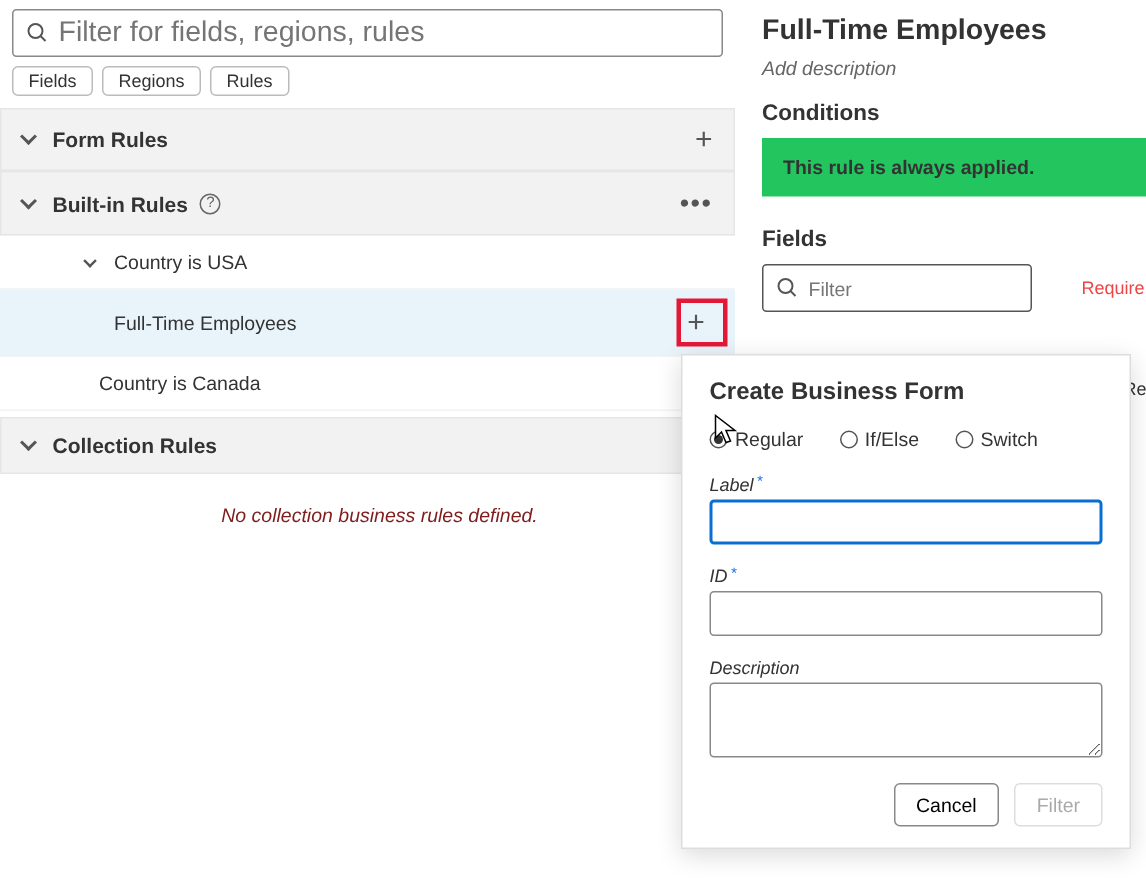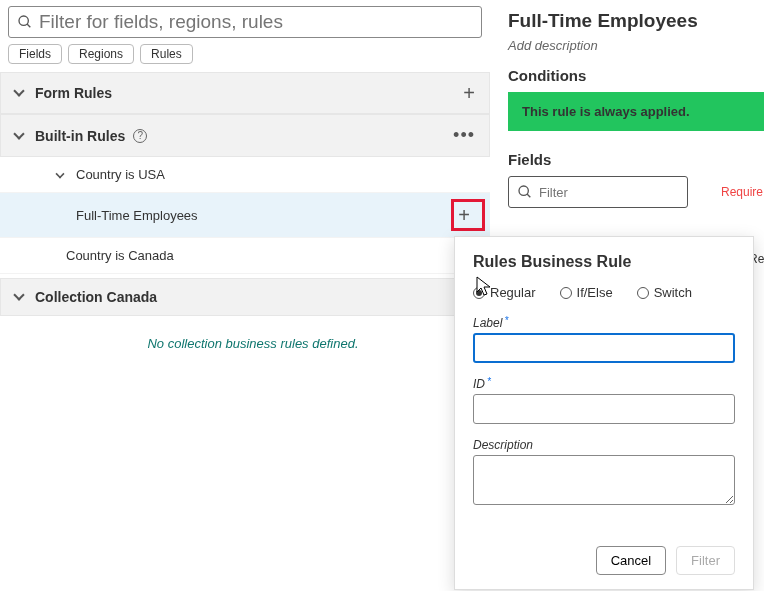--- a/index.html
+++ b/index.html
@@ -27,21 +27,21 @@
 
   .tree { }
   .tree-row { display: flex; align-items: center; padding: 10px 14px; border-bottom: 1px solid #f3f3f3; justify-content: space-between; position: relative; }
   .tree-row .label-wrap { display: flex; align-items: center; gap: 8px; }
   .indent1 { padding-left: 42px; }
   .indent2 { padding-left: 62px; }
   .selected { background: #e8f3fa; }
   .add-btn { width: 24px; height: 24px; display: flex; align-items: center; justify-content: center; }
   .add-highlight { position: absolute; right: 5px; top: 50%; transform: translateY(-50%); width: 34px; height: 32px; border: 3px solid #e31836; pointer-events: none; }
 
-  .empty-msg { text-align: center; font-style: italic; color: #0f766e; padding: 20px 0 30px 16px; font-size: 13px; }
+  .empty-msg { text-align: center; font-style: italic; color: #7f1d1d; padding: 20px 0 30px 16px; font-size: 13px; }
 
   .right-title { font-size: 19px; font-weight: bold; padding-top: 2px; }
   .right-sub { font-style: italic; color: #666; padding: 6px 0 14px 0; font-size: 13px; }
   .section-title { font-weight: bold; font-size: 15px; margin-bottom: 8px; }
   .info-box { background: #22c55e; padding: 12px 14px; font-size: 13px; color: #333; margin-bottom: 20px; font-weight: bold; }
 
   .fields-row { display: flex; align-items: center; gap: 33px; }
   .filter-box { display: flex; align-items: center; border: 1px solid #555; border-radius: 3px; padding: 4px 8px; height: 32px; width: 180px; }
   .filter-box input { border: none; outline: none; width: 100%; font-size: 13px; color: #555; }
   .col-head { font-size: 12px; color: #ef4444; }
@@ -51,21 +51,21 @@
   .dialog-title { font-weight: bold; font-size: 16px; margin-bottom: 14px; }
   .radio-row { display: flex; gap: 24px; margin-bottom: 16px; font-size: 13px; }
   .radio-item { display: flex; align-items: center; gap: 5px; }
   .radio { width: 12px; height: 12px; border: 1px solid #555; border-radius: 50%; display: inline-flex; align-items: center; justify-content: center; }
   .radio.checked::after { content: ""; width: 6px; height: 6px; background: #333; border-radius: 50%; }
   .fld-label { font-size: 12px; color: #333; margin-bottom: 3px; display: block; font-style: italic; }
   .req { color: #1a73e8; font-size: 10px; position: relative; top: -3px; left: 2px; }
   .fld-input { width: 100%; border: 1px solid #888; border-radius: 3px; padding: 6px 8px; font-size: 13px; margin-bottom: 14px; height: 30px; }
   .fld-input.focused { border: 2px solid #0a6ed1; outline: none; }
   .fld-textarea { width: 100%; border: 1px solid #888; border-radius: 3px; padding: 6px 8px; font-size: 13px; height: 50px; resize: both; margin-bottom: 14px; }
-  .dialog-btns { display: flex; justify-content: flex-end; gap: 10px; margin-top: 24px; }
+  .dialog-btns { display: flex; justify-content: flex-end; gap: 10px; }
   .btn { border: 1px solid #888; border-radius: 4px; padding: 6px 14px; font-size: 13px; background: #fff; }
   .btn.disabled { color: #aaa; border-color: #ddd; }
 
   
   .cursor { position: absolute; left: 476px; top: 276px; pointer-events: none; z-index: 50; }
 
   .row-partial { position: absolute; right: 0; top: 252px; width: 15px; font-size: 12px; color: #333; }
 
   svg.icon-search { width: 16px; height: 16px; stroke: #555; fill: none; stroke-width: 2; margin-right: 6px; flex: 0 0 16px; }
 </style>
@@ -127,21 +127,21 @@
       <div class="tree-row">
         <div class="label-wrap indent1" style="padding-left:52px;">
           <span>Country is Canada</span>
         </div>
       </div>
     </div>
 
     <div class="section-header" style="margin-top:4px;">
       <div class="sh-left">
         <span class="chevron"></span>
-        <span class="sh-title">Collection Canada</span>
+        <span class="sh-title">Collection Rules</span>
       </div>
     </div>
 
     <div class="empty-msg">No collection business rules defined.</div>
   </div>
 
   <div class="right-pane">
     <div class="right-title">Full-Time Employees</div>
     <div class="right-sub">Add description</div>
 
@@ -158,21 +158,21 @@
         <input type="text" placeholder="Filter" style="">
       </div>
       <span class="col-head">Require</span>
     </div>
   </div>
 </div>
 
 <div class="row-partial">Re</div>
 
 <div class="dialog">
-  <div class="dialog-title">Rules Business Rule</div>
+  <div class="dialog-title">Create Business Form</div>
 
   <div class="radio-row">
     <div class="radio-item">
       <span class="radio checked"></span>
       <span>Regular</span>
     </div>
     <div class="radio-item">
       <span class="radio"></span>
       <span>If/Else</span>
     </div>

